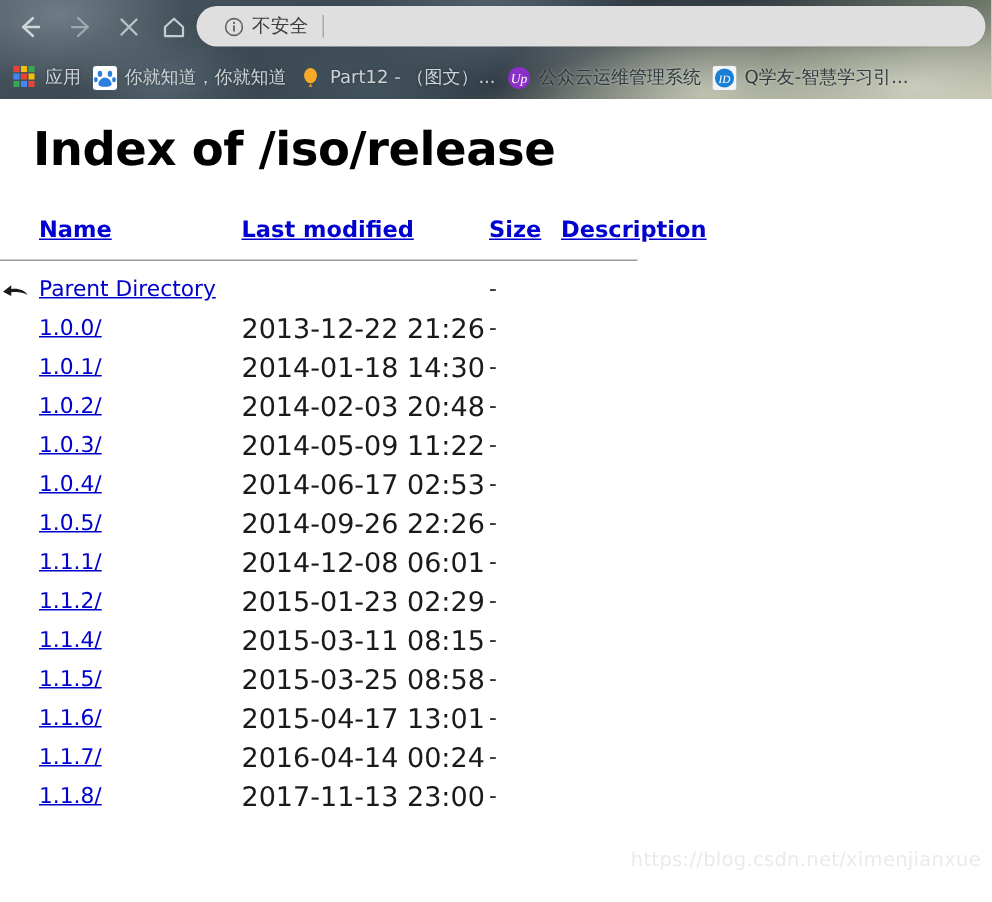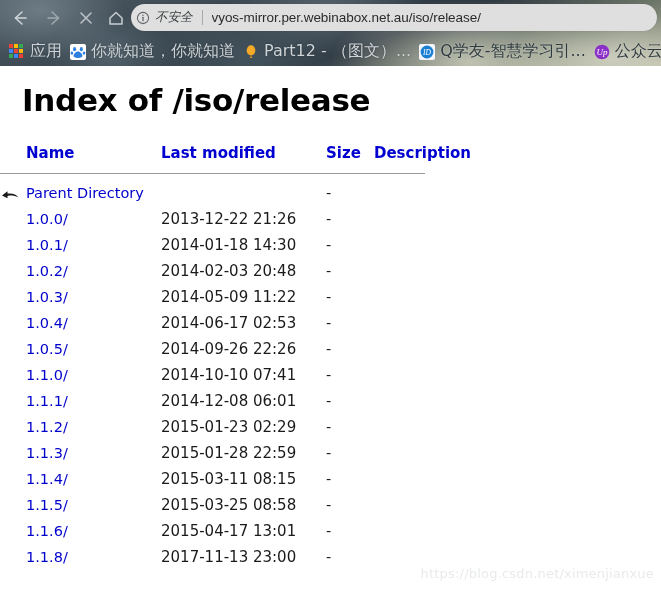--- a/index.html
+++ b/index.html
@@ -67,24 +67,23 @@
     height: 27px;
     background: #dfdfdf;
     border-radius: 14px;
     display: flex;
     align-items: center;
     box-shadow: 0 0 1px rgba(0,0,0,0.25);
   }
   #security-chip {
     display: flex;
     align-items: center;
-    padding-left: 5px;
+    padding-left: 18px;
     flex: 0 0 auto;
     cursor: pointer;
-    font-style: italic;
   }
   #info-icon {
     width: 14px; height: 14px;
     flex: 0 0 auto;
   }
   #security-label {
     font-size: 12.5px;
     color: #3c4043;
     margin-left: 5px;
     white-space: nowrap;
@@ -124,21 +123,21 @@
     padding: 0 4px;
     cursor: pointer;
     flex: 0 0 auto;
   }
   .bm-icon {
     width: 16px; height: 16px;
     flex: 0 0 auto;
     display: block;
   }
   .bm-label {
-    font-size: 16px;
+    font-size: 12px;
     color: #cdd3d6;
     margin-left: 5px;
     white-space: nowrap;
     font-family: "DejaVu Sans", sans-serif;
     text-shadow: 0 0 2px rgba(0,0,0,0.35);
   }
   .bm-label.dark {
     color: #2f3a3f;
     text-shadow: 0 0 2px rgba(255,255,255,0.45);
   }
@@ -203,39 +202,40 @@
     font-size: 15px;
   }
   thead th.h-name { text-align: center; }
   thead th.h-date { text-align: center; }
   thead th.h-size { text-align: center; }
   thead th.h-desc { text-align: left; }
 
   a.hdr-link,
   a.row-link {
     color: #0000cc;
+    text-decoration: underline;
     cursor: pointer;
   }
   a.hdr-link { color: #0000d0; }
 
   tr.rule-row td {
     padding: 0;
   }
   .hr-line {
     height: 1px;
     background: #9a9a9a;
     width: 425px;
     margin: 5px 0 6px 0;
   }
 
   tbody tr.entry-row { height: 26px; }
   tbody td.td-name { padding-left: 2px; }
   tbody td.td-date {
     color: #1a1a1a;
-    font-size: 15px;
+    font-size: 18px;
     padding-left: 14px;
     white-space: nowrap;
   }
   tbody td.td-size {
     color: #1a1a1a;
     padding-left: 16px;
   }
   tbody td.td-desc { }
 
   td.td-icon {
@@ -294,21 +294,20 @@
     <div id="omnibox">
       <div id="security-chip">
         <svg id="info-icon" viewBox="0 0 16 16" aria-hidden="true">
           <circle cx="8" cy="8" r="6.4" fill="none" stroke="#5f6368" stroke-width="1.2"></circle>
           <circle cx="8" cy="4.9" r="0.85" fill="#5f6368"></circle>
           <rect x="7.3" y="6.6" width="1.4" height="5" rx="0.6" fill="#5f6368"></rect>
         </svg>
         <span id="security-label">不安全</span>
       </div>
       <div id="omnibox-divider"></div>
-      <div id="url-text">vyos-mirror.per.webinabox.net.au/iso/release/</div>
     </div>
   </div>
 
   <div id="bookmark-row">
 
     <div class="bookmark">
       <span class="bm-icon">
         <span class="apps-grid">
           <i style="background:#ea4335"></i>
             <i style="background:#fbbc05"></i>
@@ -346,36 +345,36 @@
           <ellipse cx="8" cy="6.4" rx="4.3" ry="5.1" fill="#f7a928"></ellipse>
           <path d="M8 11.4 L6.7 14 H9.3 Z" fill="#e38f17"></path>
         </svg>
       </span>
       <span class="bm-label">Part12 - （图文）...</span>
     </div>
 
     <div class="bookmark">
       <span class="bm-icon">
         <svg width="16" height="16" viewBox="0 0 16 16" aria-hidden="true">
+          <circle cx="8" cy="8" r="7.3" fill="#8b2fc9"></circle>
+          <text x="8" y="11.2" font-family="Liberation Serif, serif" font-size="9" fill="#ffffff" text-anchor="middle" font-style="italic">Up</text>
+        </svg>
+      </span>
+      <span class="bm-label dark">公众云运维管理系统</span>
+    </div>
+
+    <div class="bookmark">
+      <span class="bm-icon">
+        <svg width="16" height="16" viewBox="0 0 16 16" aria-hidden="true">
           <rect x="0" y="0" width="16" height="16" rx="2" fill="#f2f6fa"></rect>
           <circle cx="8" cy="8" r="6.4" fill="#1a7fd4"></circle>
           <text x="8" y="11" font-family="Liberation Serif, serif" font-size="7.5" fill="#ffffff" text-anchor="middle" font-style="italic">ID</text>
         </svg>
       </span>
       <span class="bm-label dark">Q学友-智慧学习引...</span>
-    </div>
-
-    <div class="bookmark">
-      <span class="bm-icon">
-        <svg width="16" height="16" viewBox="0 0 16 16" aria-hidden="true">
-          <circle cx="8" cy="8" r="7.3" fill="#8b2fc9"></circle>
-          <text x="8" y="11.2" font-family="Liberation Serif, serif" font-size="9" fill="#ffffff" text-anchor="middle" font-style="italic">Up</text>
-        </svg>
-      </span>
-      <span class="bm-label dark">公众云运维管理系统</span>
     </div>
 
   </div>
 </div>
 
 <div id="page">
 
   <h1 id="page-title">Index of /iso/release</h1>
 
   <div id="listing">
@@ -465,64 +464,57 @@
           </tr>
           <tr class="entry-row">
             <td class="td-icon"></td>
             <td class="td-name"><a class="row-link">1.0.5/</a></td>
             <td class="td-date">2014-09-26 22:26</td>
             <td class="td-size">-</td>
             <td class="td-desc"></td>
           </tr>
           <tr class="entry-row">
             <td class="td-icon"></td>
-            <td class="td-name"><a class="row-link">1.1.0/</a></td>
-            <td class="td-date">2014-10-10 07:41</td>
-            <td class="td-size">-</td>
-            <td class="td-desc"></td>
-          </tr>
-          <tr class="entry-row">
-            <td class="td-icon"></td>
             <td class="td-name"><a class="row-link">1.1.1/</a></td>
             <td class="td-date">2014-12-08 06:01</td>
             <td class="td-size">-</td>
             <td class="td-desc"></td>
           </tr>
           <tr class="entry-row">
             <td class="td-icon"></td>
             <td class="td-name"><a class="row-link">1.1.2/</a></td>
             <td class="td-date">2015-01-23 02:29</td>
             <td class="td-size">-</td>
             <td class="td-desc"></td>
           </tr>
           <tr class="entry-row">
             <td class="td-icon"></td>
-            <td class="td-name"><a class="row-link">1.1.3/</a></td>
-            <td class="td-date">2015-01-28 22:59</td>
-            <td class="td-size">-</td>
-            <td class="td-desc"></td>
-          </tr>
-          <tr class="entry-row">
-            <td class="td-icon"></td>
             <td class="td-name"><a class="row-link">1.1.4/</a></td>
             <td class="td-date">2015-03-11 08:15</td>
             <td class="td-size">-</td>
             <td class="td-desc"></td>
           </tr>
           <tr class="entry-row">
             <td class="td-icon"></td>
             <td class="td-name"><a class="row-link">1.1.5/</a></td>
             <td class="td-date">2015-03-25 08:58</td>
             <td class="td-size">-</td>
             <td class="td-desc"></td>
           </tr>
           <tr class="entry-row">
             <td class="td-icon"></td>
             <td class="td-name"><a class="row-link">1.1.6/</a></td>
             <td class="td-date">2015-04-17 13:01</td>
+            <td class="td-size">-</td>
+            <td class="td-desc"></td>
+          </tr>
+          <tr class="entry-row">
+            <td class="td-icon"></td>
+            <td class="td-name"><a class="row-link">1.1.7/</a></td>
+            <td class="td-date">2016-04-14 00:24</td>
             <td class="td-size">-</td>
             <td class="td-desc"></td>
           </tr>
           <tr class="entry-row">
             <td class="td-icon"></td>
             <td class="td-name"><a class="row-link">1.1.8/</a></td>
             <td class="td-date">2017-11-13 23:00</td>
             <td class="td-size">-</td>
             <td class="td-desc"></td>
           </tr>

